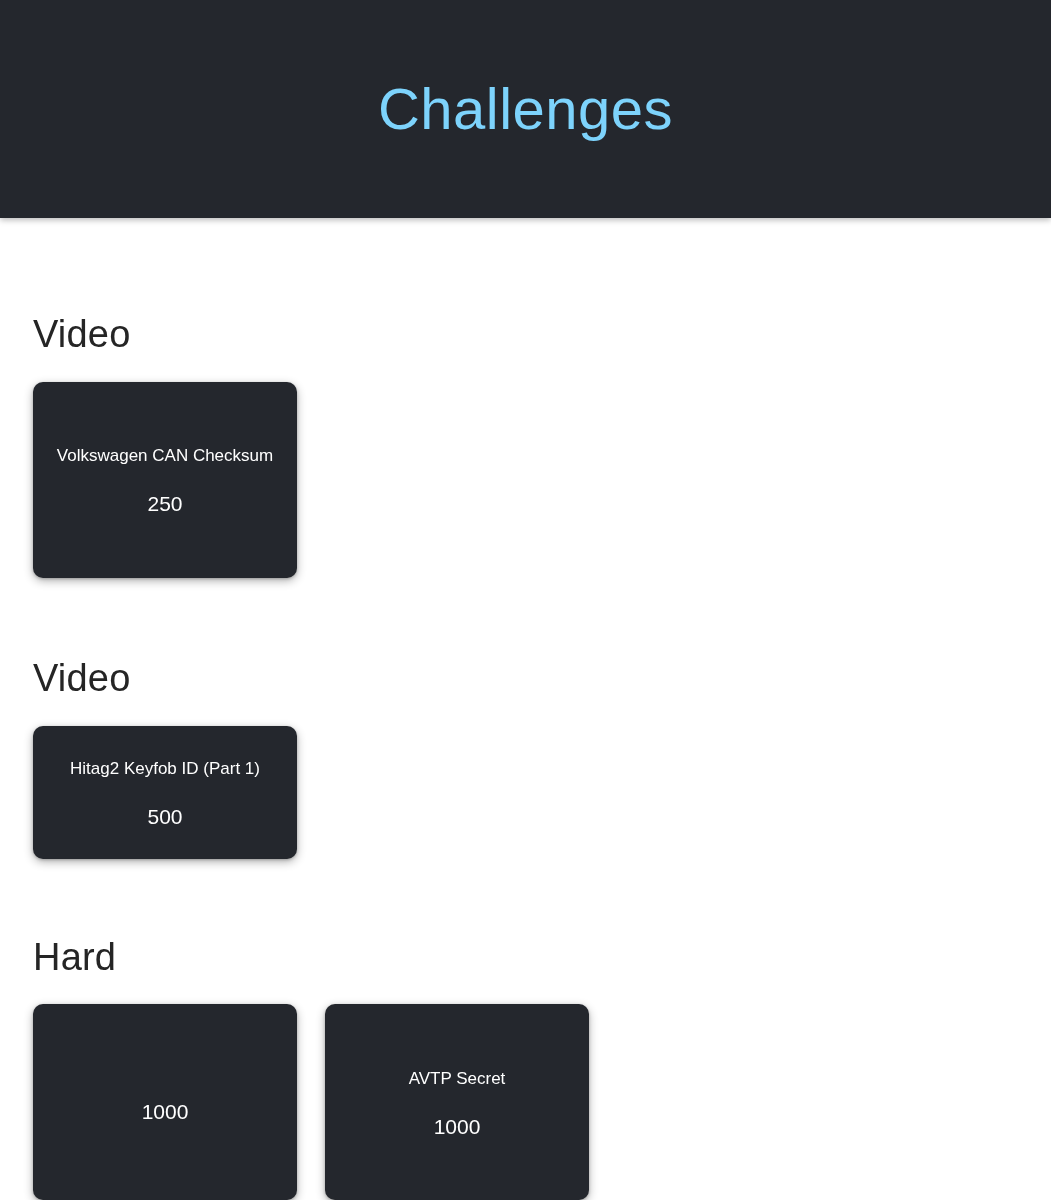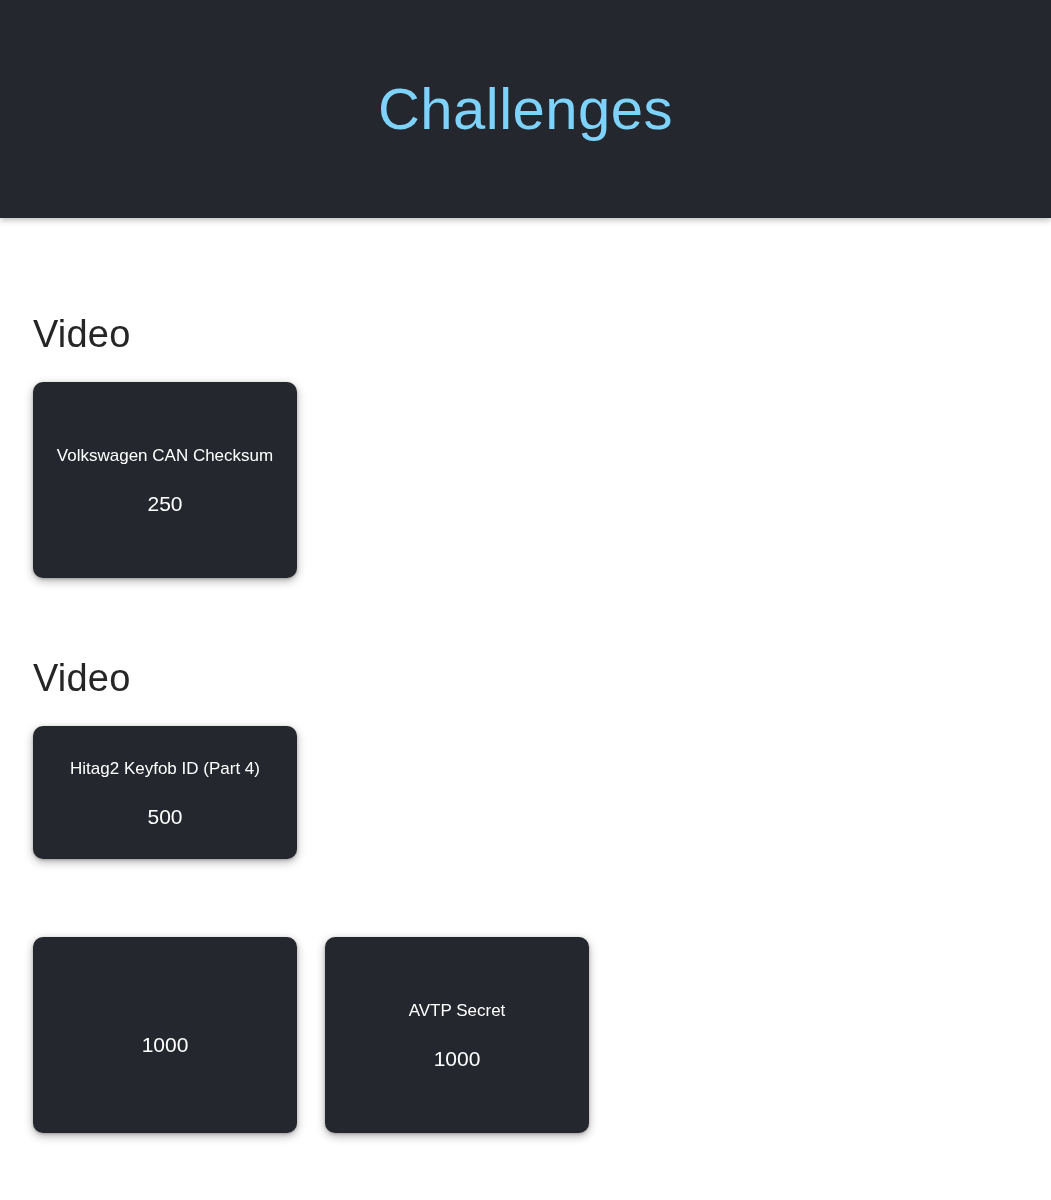--- a/index.html
+++ b/index.html
@@ -119,27 +119,28 @@
         <p class="card-title">Volkswagen CAN Checksum</p>
         <p class="card-value">250</p>
       </div>
     </div>
   </section>
 
   <section class="section section-medium">
     <h2 class="section-heading">Video</h2>
     <div class="card-row">
       <div class="challenge-card h-short">
-        <p class="card-title">Hitag2 Keyfob ID (Part 4)</p>
+        <p class="card-title">Hitag2 Keyfob ID (Part 1)</p>
         <p class="card-value">500</p>
       </div>
     </div>
   </section>
 
   <section class="section section-hard">
+    <h2 class="section-heading">Hard</h2>
     <div class="card-row">
       <div class="challenge-card h-tall">
         <p class="card-value">1000</p>
       </div>
       <div class="challenge-card h-tall">
         <p class="card-title">AVTP Secret</p>
         <p class="card-value">1000</p>
       </div>
     </div>
   </section>

